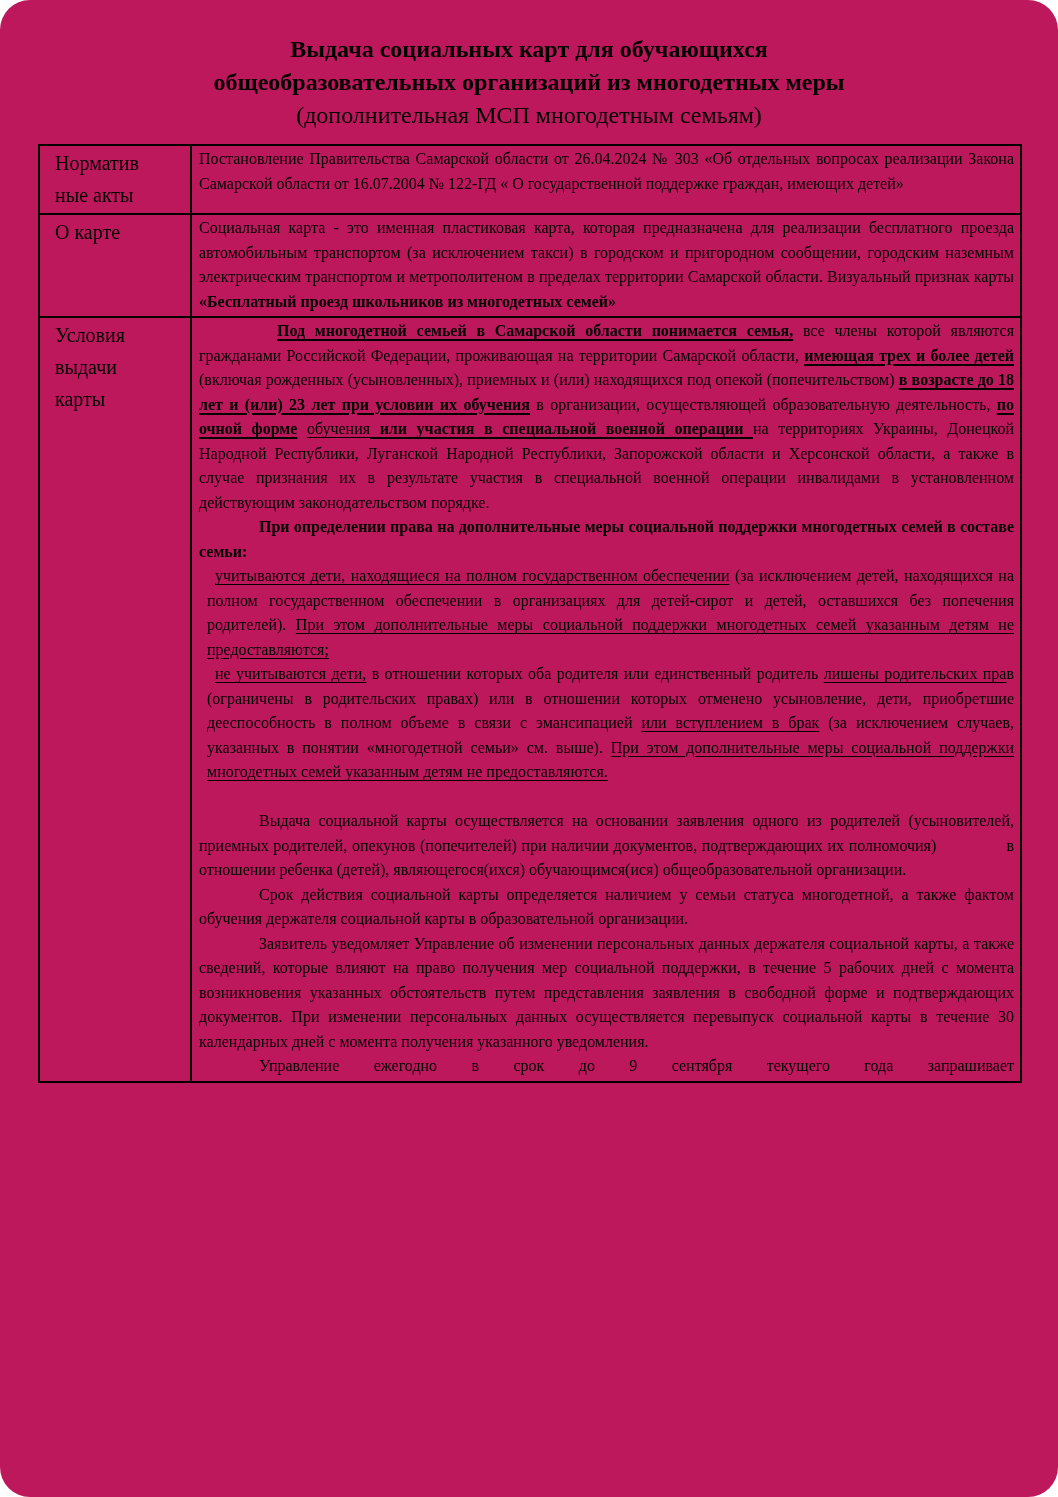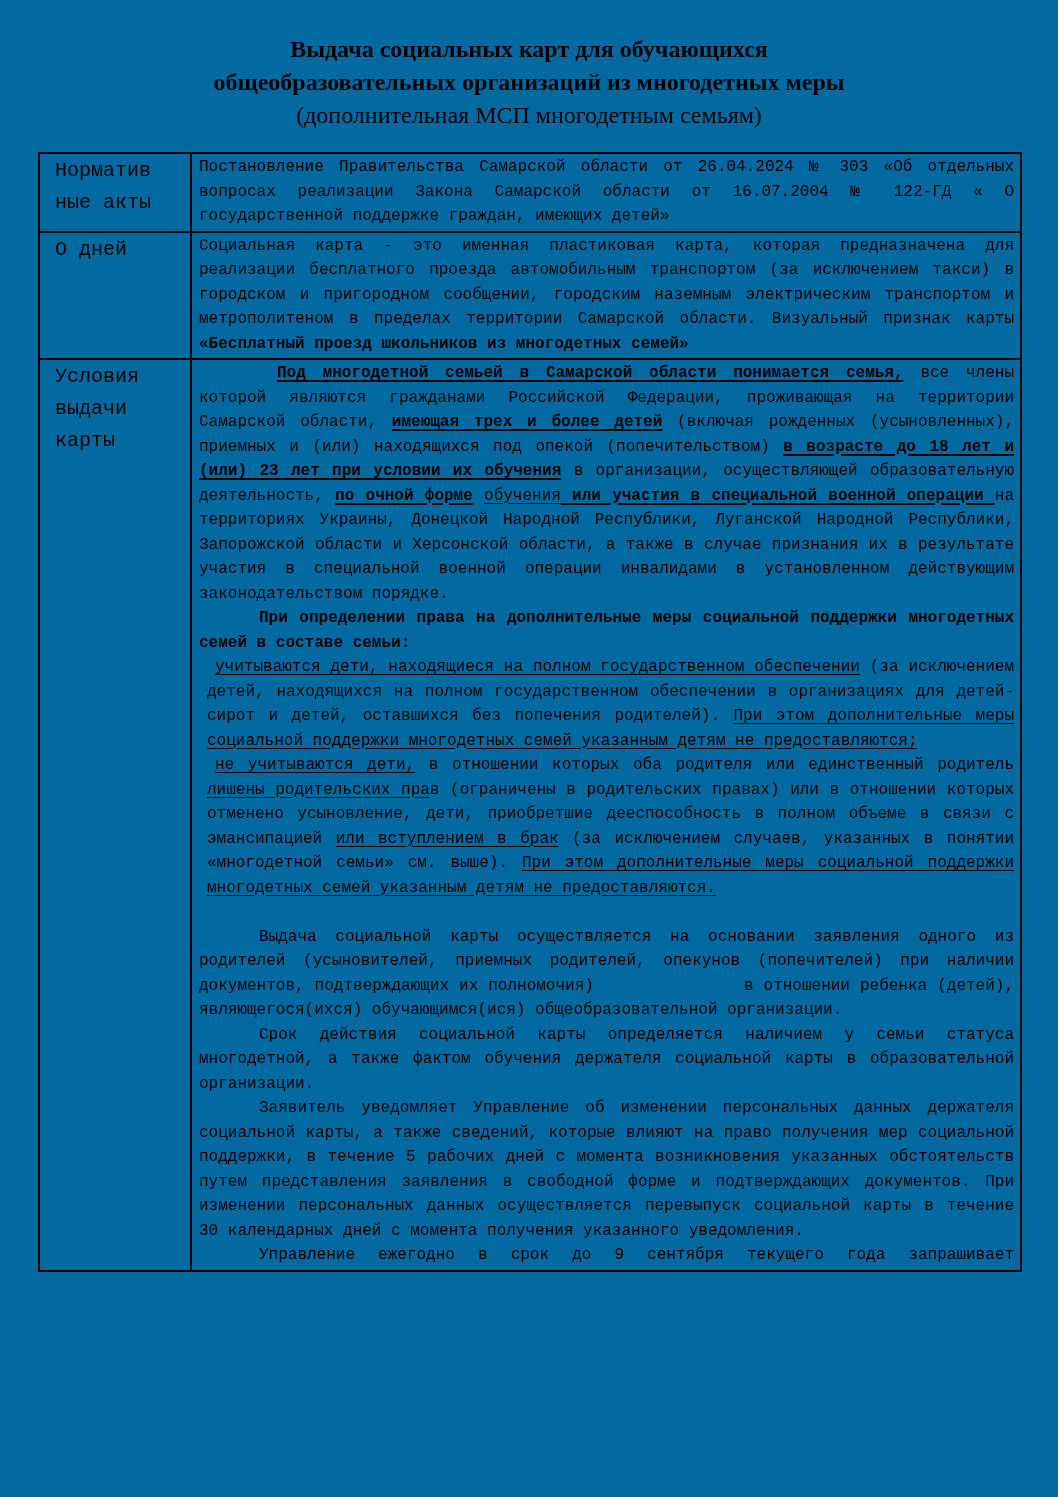--- a/index.html
+++ b/index.html
@@ -1,41 +1,41 @@
 <!DOCTYPE html>
 <html><head>
 <meta charset="utf-8">
 <style>
   html, body { margin: 0; padding: 0; background: #ffffff; }
   .page {
     position: relative;
     width: 1058px;
     height: 1497px;
-    background: #0369a1;
+    background: #be185d;
     color: #000000;
     font-family: "Liberation Serif", "DejaVu Serif", serif;
     overflow: hidden;
+    border-radius: 30px;
   }
   .doc-title {
     padding-top: 33px;
     width: 982px;
     margin-left: 38px;
     text-align: center;
     font-size: 24px;
     line-height: 33px;
   }
   .t-bold { font-weight: bold; }
   .doc-table {
     position: absolute;
     left: 38px;
-    top: 152px;
+    top: 144px;
     width: 982px;
     border-collapse: collapse;
     table-layout: fixed;
-    font-family: Liberation Mono, monospace;
   }
   .doc-table td {
     border: 2px solid #000000;
     vertical-align: top;
   }
   td.label-cell {
     padding: 1px 6px 2px 15px;
     font-size: 20px;
     line-height: 32px;
     white-space: pre-line;
@@ -74,21 +74,21 @@
     </colgroup>
     <tbody id="table-body">
         <tr>
           <td class="label-cell">Норматив
 ные акты</td>
           <td class="content-cell">
             <p class="para "><span class="">Постановление Правительства Самарской области   от 26.04.2024 № 303 «Об отдельных вопросах реализации Закона Самарской области от 16.07.2004 № 122-ГД « О государственной поддержке граждан, имеющих детей»</span></p>
           </td>
         </tr>
         <tr>
-          <td class="label-cell">О дней</td>
+          <td class="label-cell">О карте</td>
           <td class="content-cell">
             <p class="para "><span class="">Социальная карта - это именная пластиковая карта, которая предназначена  для реализации бесплатного проезда автомобильным транспортом (за  исключением такси) в городском и пригородном сообщении, городским    наземным электрическим транспортом и метрополитеном в пределах территории Самарской области. Визуальный признак   карты </span><span class="b ">«Бесплатный проезд школьников из многодетных семей»</span></p>
           </td>
         </tr>
         <tr>
           <td class="label-cell">Условия
 выдачи
 карты</td>
           <td class="content-cell">
             <p class="para p1"><span class="b u">Под многодетной семьей в Самарской области понимается семья,</span><span class=""> все члены которой являются  гражданами Российской Федерации, проживающая на территории Самарской   области, </span><span class="b u">имеющая трех и более детей</span><span class=""> (включая рожденных (усыновленных),   приемных и (или) находящихся под опекой (попечительством) </span><span class="b u">в возрасте до  18 лет и (или) 23 лет при условии их обучения</span><span class=""> в  организации, осуществляющей образовательную деятельность, </span><span class="b u">по очной форме</span><span class=""> </span><span class="u">обучения</span><span class="b u"> или участия в специальной военной операции </span><span class="">на территориях Украины, Донецкой Народной Республики, Луганской Народной Республики, Запорожской области и Херсонской области, а также в случае признания их в результате участия в специальной военной операции инвалидами в установленном действующим законодательством порядке.</span></p>

